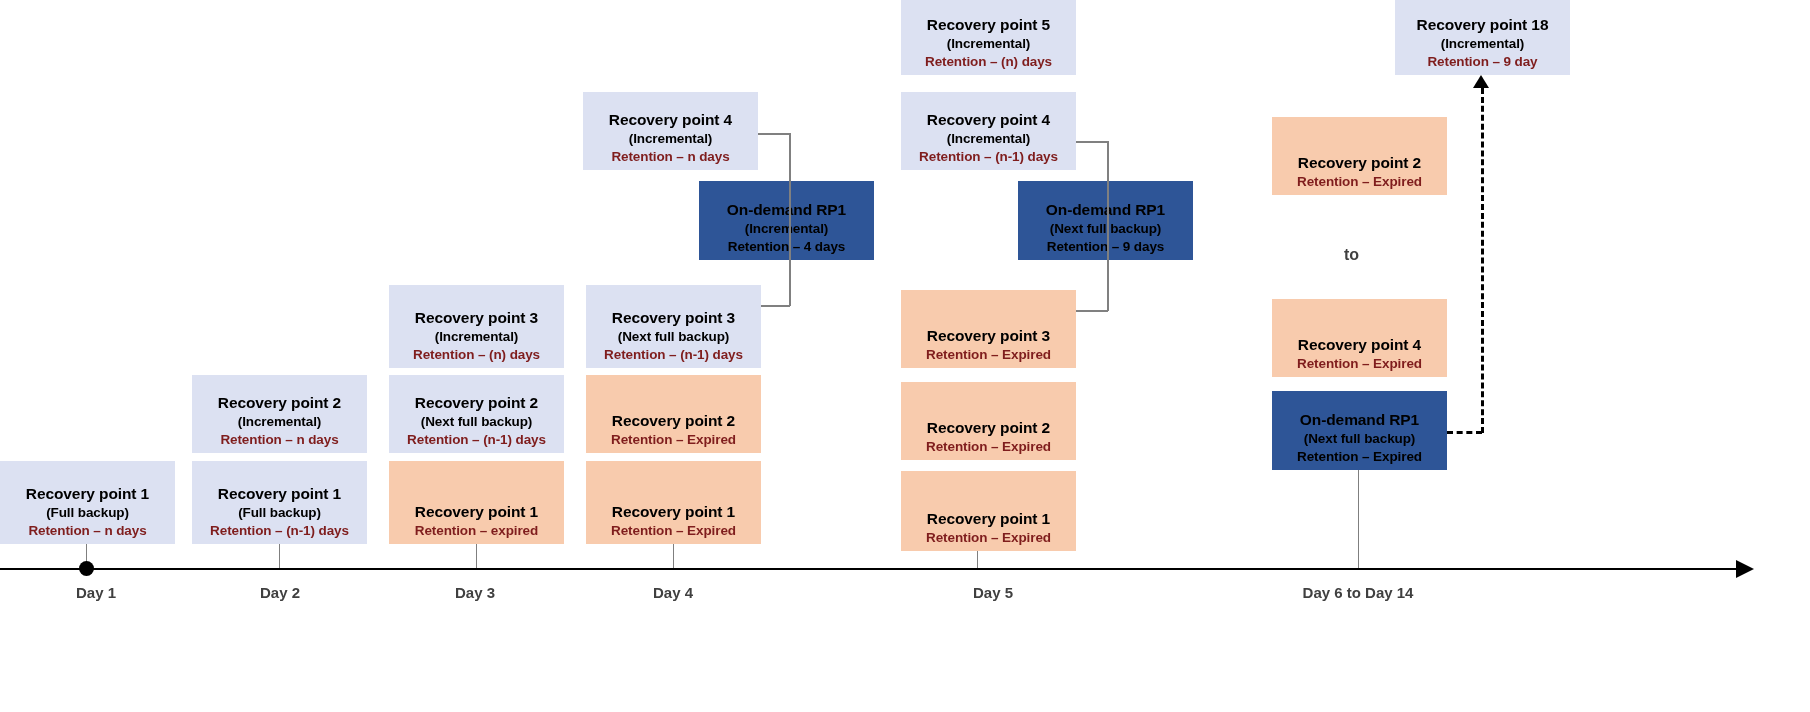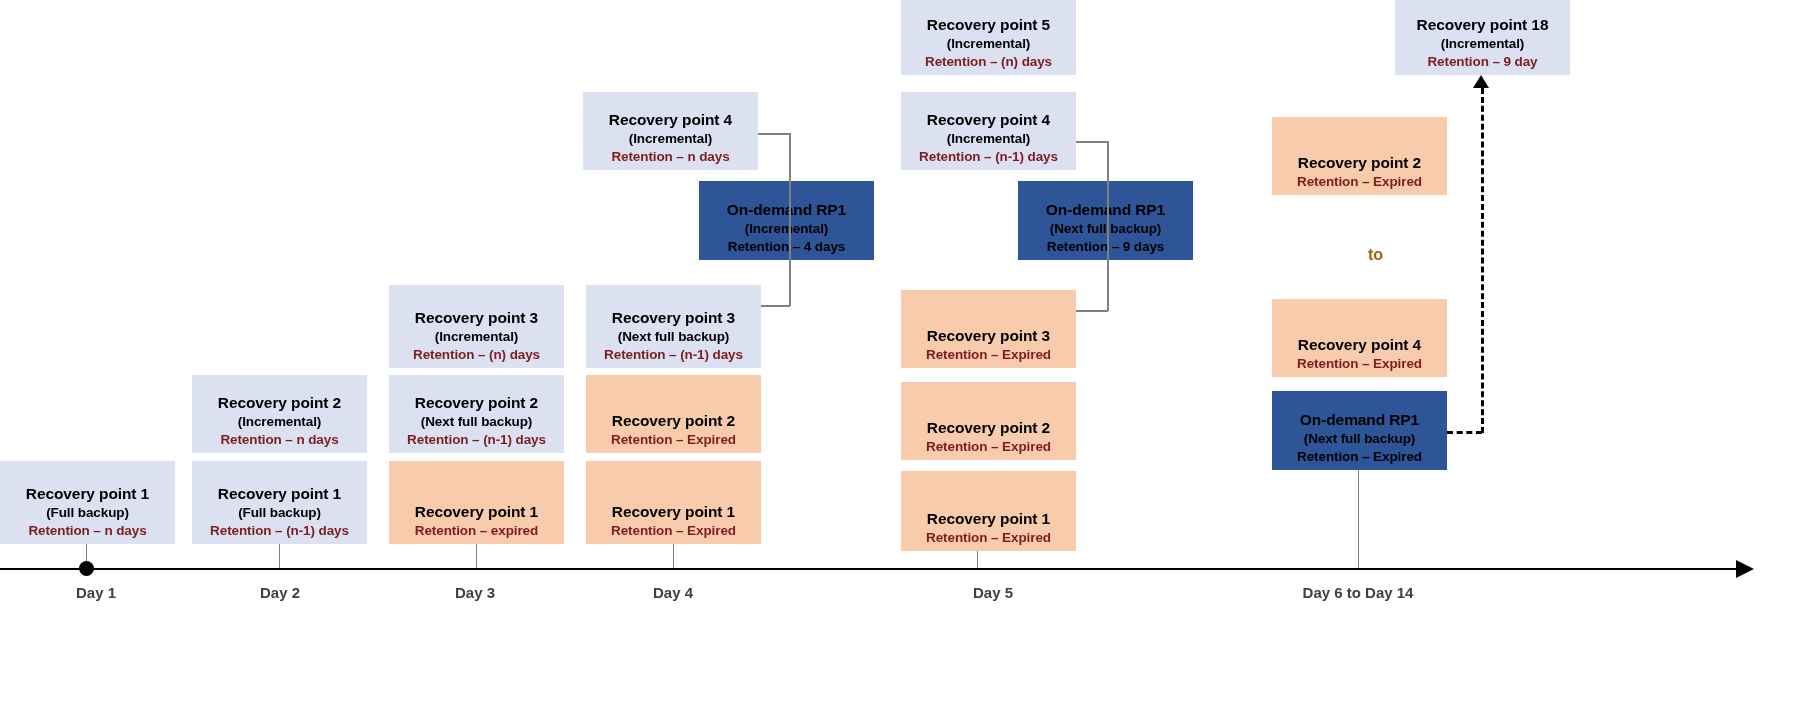--- a/index.html
+++ b/index.html
@@ -132,22 +132,21 @@
     border-bottom: 13px solid #000000;
   }
 
   
   #to-label {
     position: absolute;
     left: 1344px;
     top: 246px;
     font-size: 16px;
     font-weight: bold;
-    color: #a16207;
-    margin-left: 24px;
+    color: #404040;
   }
 </style>
 </head>
 <body>
 
 <div id="stage">
 
   <div class="rp blue" id="b-d1-rp1" style="left:0px; top:461px; width:175px; height:83px;">
     <div class="ttl">Recovery point 1</div>
     <div class="sub">(Full backup)</div>

